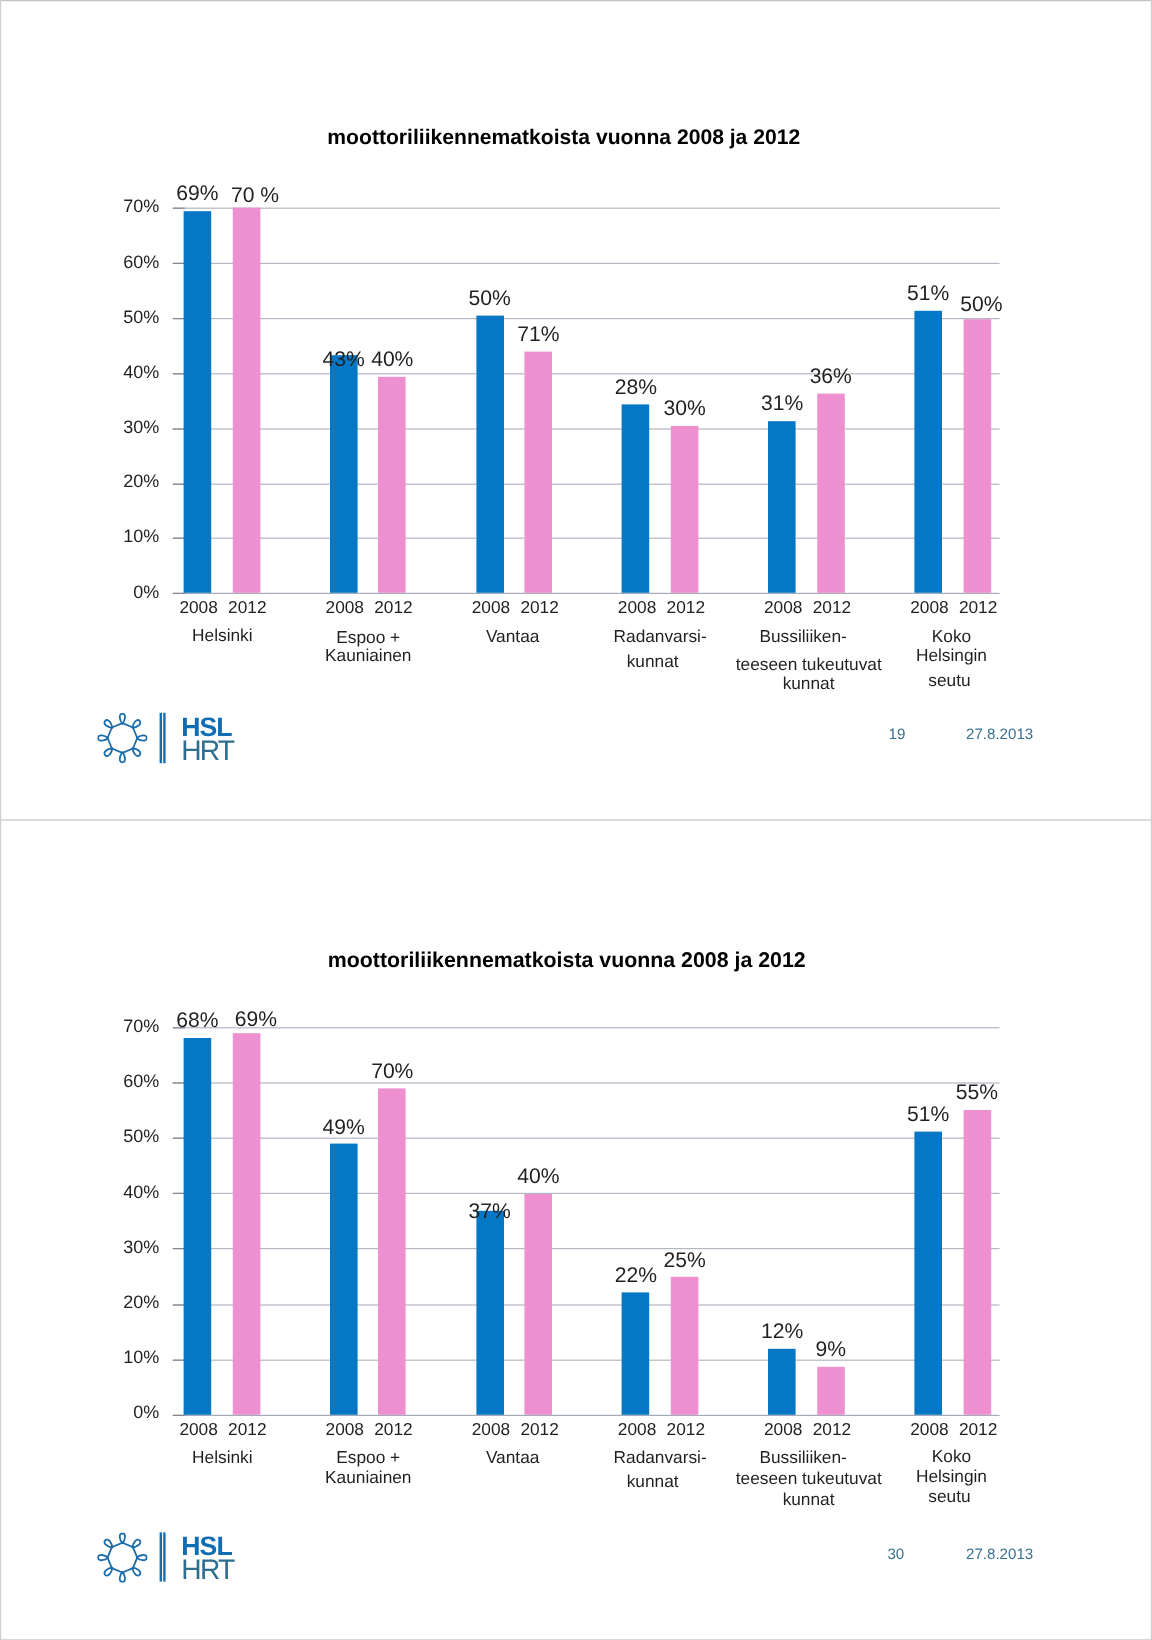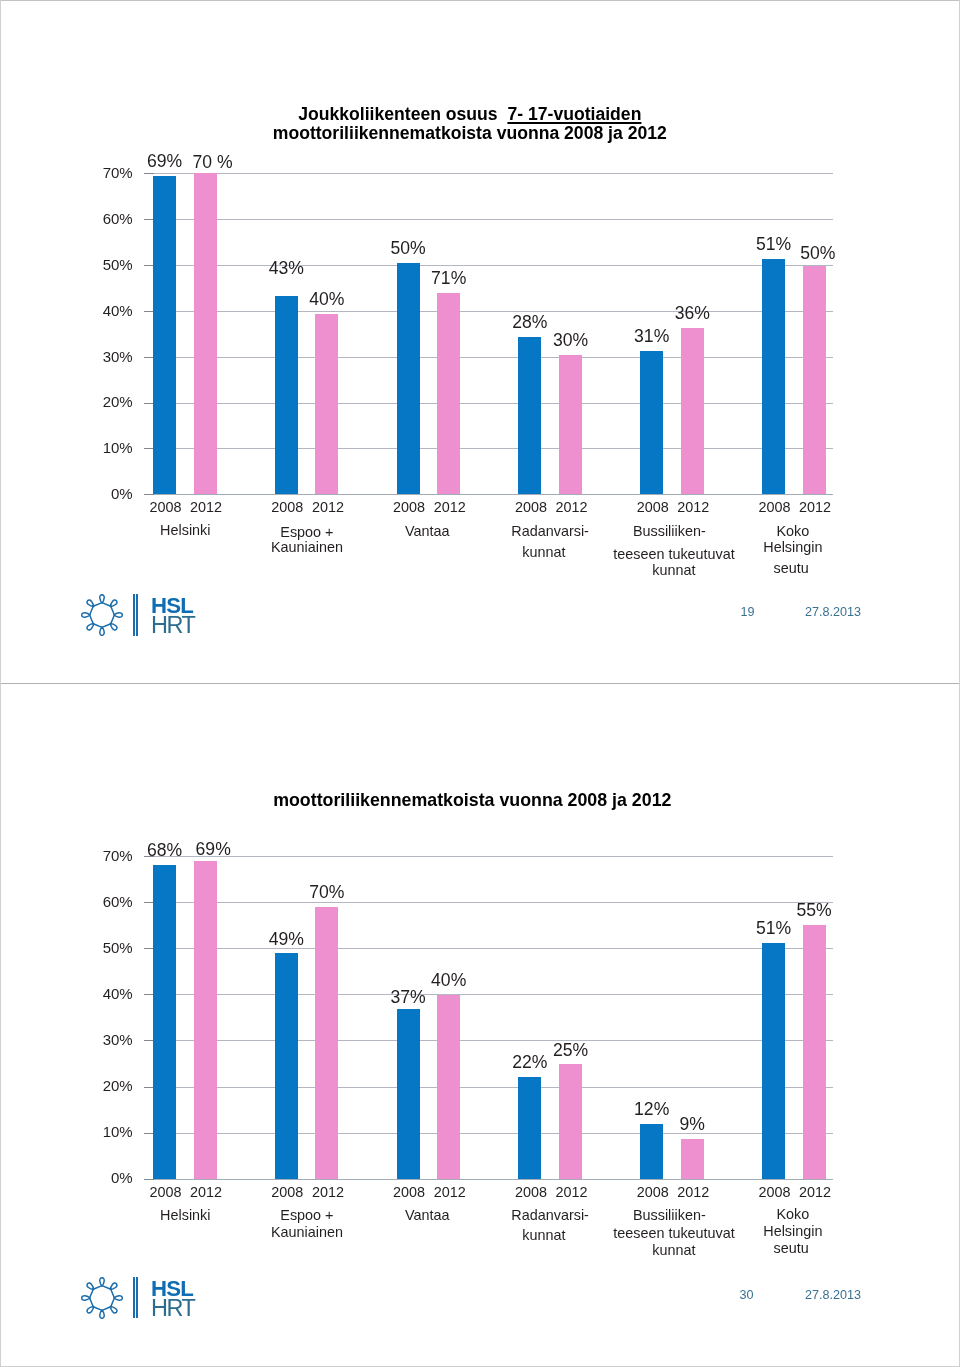--- a/index.html
+++ b/index.html
@@ -34,21 +34,21 @@
   .lw2{top:18.6px;font-size:23.5px;font-weight:normal;letter-spacing:-1.5px;color:#2d6e90;}
 </style>
 </head>
 <body>
 
 <div id="page1" class="page">
     <div class="pg-border-top"></div>
     <div class="pg-border-bot" style="background: rgb(176, 176, 176);"></div>
     <div class="pg-border-left"></div>
     <div class="pg-border-right"></div>
-    <div class="title" style="left: 169.8px; top: 105.2px; width: 600px; font-size: 17.6px;"><div><span>Joukkoliikenteen osuus  </span><u>7- 17-vuotiaiden</u></div><div>moottoriliikennematkoista vuonna 2008 ja 2012</div></div>
+    <div class="title" style="left: 169.8px; top: 105.2px; width: 600px; font-size: 17.6px;"><div>moottoriliikennematkoista vuonna 2008 ja 2012</div></div>
     <div class="axisline" style="left: 144.2px; top: 494px; width: 688.6px;"></div>
     <div class="tick" style="left: 144.2px; top: 494px;"></div>
     <div class="ylab" style="left: 52.7px; top: 485.1px; width: 80px;">0%</div>
     <div class="gridline" style="left: 144.2px; top: 448px; width: 688.6px;"></div>
     <div class="tick" style="left: 144.2px; top: 448px;"></div>
     <div class="ylab" style="left: 52.7px; top: 439.243px; width: 80px;">10%</div>
     <div class="gridline" style="left: 144.2px; top: 403px; width: 688.6px;"></div>
     <div class="tick" style="left: 144.2px; top: 403px;"></div>
     <div class="ylab" style="left: 52.7px; top: 393.386px; width: 80px;">20%</div>
     <div class="gridline" style="left: 144.2px; top: 357px; width: 688.6px;"></div>
@@ -67,21 +67,21 @@
     <div class="tick" style="left: 144.2px; top: 173px;"></div>
     <div class="ylab" style="left: 52.7px; top: 164.1px; width: 80px;">70%</div>
     <div class="bar b" style="left: 153px; top: 176.051px; width: 23px; height: 318.249px;"></div>
     <div class="dlab" style="left: 124.5px; top: 151.151px; width: 80px;">69%</div>
     <div class="bar p" style="left: 193.6px; top: 173.3px; width: 23px; height: 321px;"></div>
     <div class="dlab" style="left: 172.5px; top: 151.8px; width: 80px;">70 %</div>
     <div class="xyear" style="left: 135.5px; top: 499.2px; width: 60px;">2008</div>
     <div class="xyear" style="left: 176.1px; top: 499.2px; width: 60px;">2012</div>
     <div class="xcat" style="left: 95.3px; top: 522.1px; width: 180px;">Helsinki</div>
     <div class="bar b" style="left: 274.8px; top: 295.739px; width: 23px; height: 198.561px;"></div>
-    <div class="dlab" style="left: 246.3px; top: 258px; width: 80px;">43%</div>
+    <div class="dlab" style="left: 246.3px; top: 289px; width: 80px;">43%</div>
     <div class="bar p" style="left: 315.4px; top: 313.623px; width: 23px; height: 180.677px;"></div>
     <div class="dlab" style="left: 286.9px; top: 288.723px; width: 80px;">40%</div>
     <div class="xyear" style="left: 257.3px; top: 499.2px; width: 60px;">2008</div>
     <div class="xyear" style="left: 297.9px; top: 499.2px; width: 60px;">2012</div>
     <div class="xcat" style="left: 216.9px; top: 523.6px; width: 180px;">Espoo +</div>
     <div class="xcat" style="left: 216.9px; top: 539.2px; width: 180px;">Kauniainen</div>
     <div class="bar b" style="left: 396.6px; top: 262.721px; width: 23px; height: 231.579px;"></div>
     <div class="dlab" style="left: 368.1px; top: 237.821px; width: 80px;">50%</div>
     <div class="bar p" style="left: 437.2px; top: 292.987px; width: 23px; height: 201.313px;"></div>
     <div class="dlab" style="left: 408.7px; top: 268.087px; width: 80px;">71%</div>
@@ -174,21 +174,21 @@
     <div class="xcat" style="left: 95.3px; top: 522.6px; width: 180px;">Helsinki</div>
     <div class="bar b" style="left: 274.8px; top: 269.45px; width: 23px; height: 225.15px;"></div>
     <div class="dlab" style="left: 246.3px; top: 244.55px; width: 80px;">49%</div>
     <div class="bar p" style="left: 315.4px; top: 222.947px; width: 23px; height: 271.653px;"></div>
     <div class="dlab" style="left: 286.9px; top: 198.047px; width: 80px;">70%</div>
     <div class="xyear" style="left: 257.3px; top: 499.5px; width: 60px;">2008</div>
     <div class="xyear" style="left: 297.9px; top: 499.5px; width: 60px;">2012</div>
     <div class="xcat" style="left: 216.9px; top: 523.4px; width: 180px;">Espoo +</div>
     <div class="xcat" style="left: 216.9px; top: 539.5px; width: 180px;">Kauniainen</div>
     <div class="bar b" style="left: 396.6px; top: 325.162px; width: 23px; height: 169.438px;"></div>
-    <div class="dlab" style="left: 368.1px; top: 303px; width: 80px;">37%</div>
+    <div class="dlab" style="left: 368.1px; top: 315px; width: 80px;">37%</div>
     <div class="bar p" style="left: 437.2px; top: 311.349px; width: 23px; height: 183.251px;"></div>
     <div class="dlab" style="left: 408.7px; top: 286.449px; width: 80px;">40%</div>
     <div class="xyear" style="left: 379.1px; top: 499.5px; width: 60px;">2008</div>
     <div class="xyear" style="left: 419.7px; top: 499.5px; width: 60px;">2012</div>
     <div class="xcat" style="left: 337.2px; top: 523px; width: 180px;">Vantaa</div>
     <div class="bar b" style="left: 518.4px; top: 393.306px; width: 23px; height: 101.294px;"></div>
     <div class="dlab" style="left: 489.9px; top: 368.406px; width: 80px;">22%</div>
     <div class="bar p" style="left: 559px; top: 380.414px; width: 23px; height: 114.186px;"></div>
     <div class="dlab" style="left: 530.5px; top: 355.514px; width: 80px;">25%</div>
     <div class="xyear" style="left: 500.9px; top: 499.5px; width: 60px;">2008</div>

